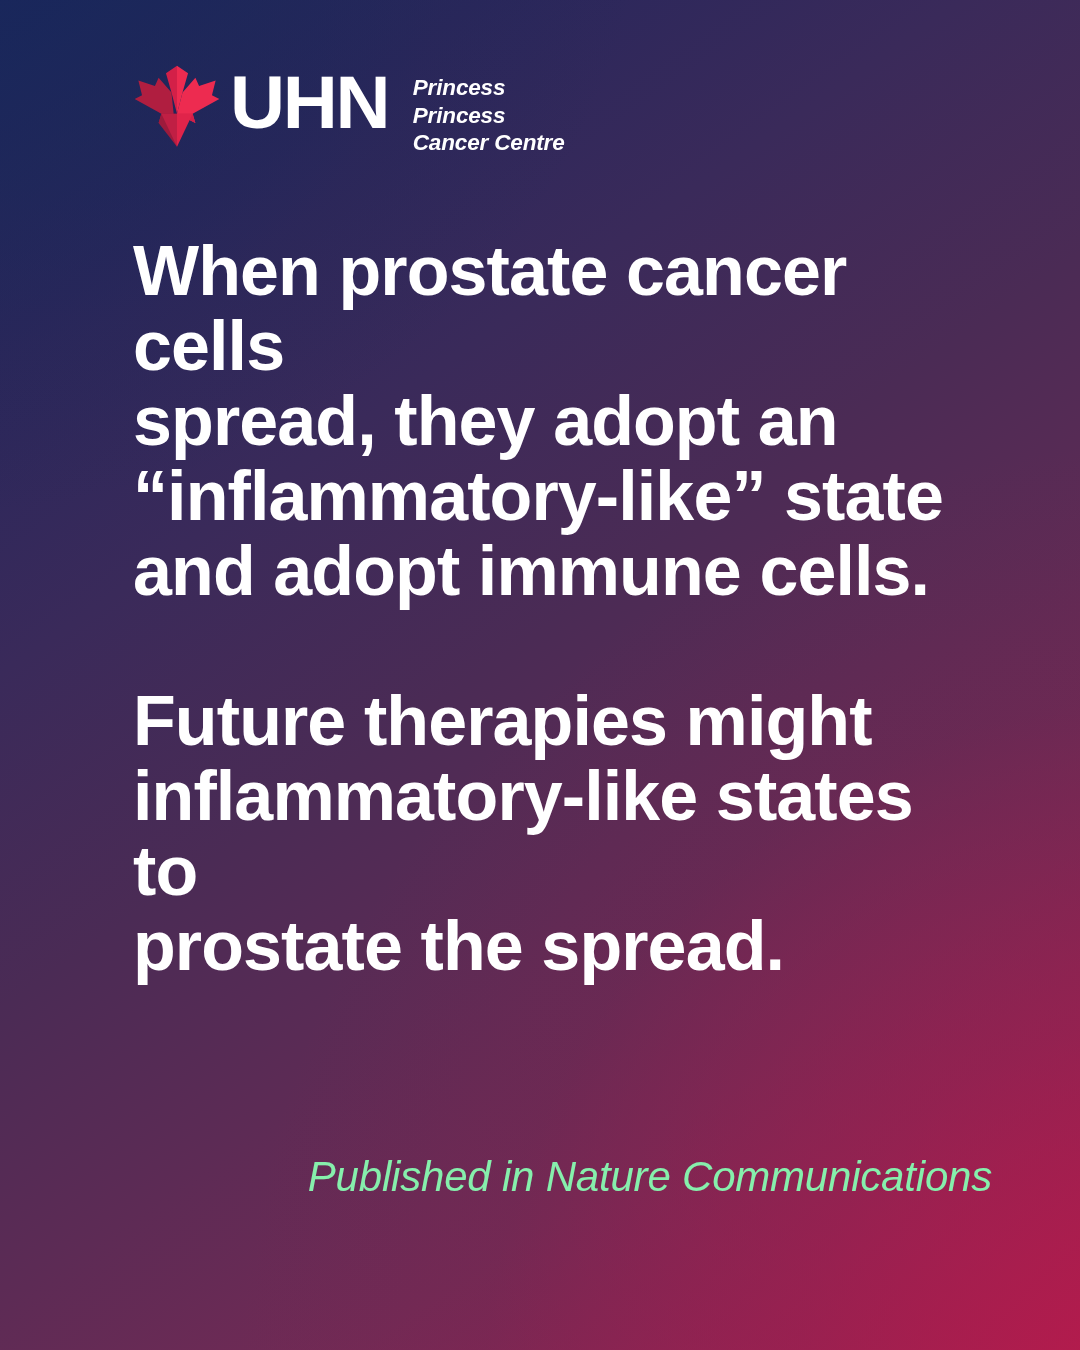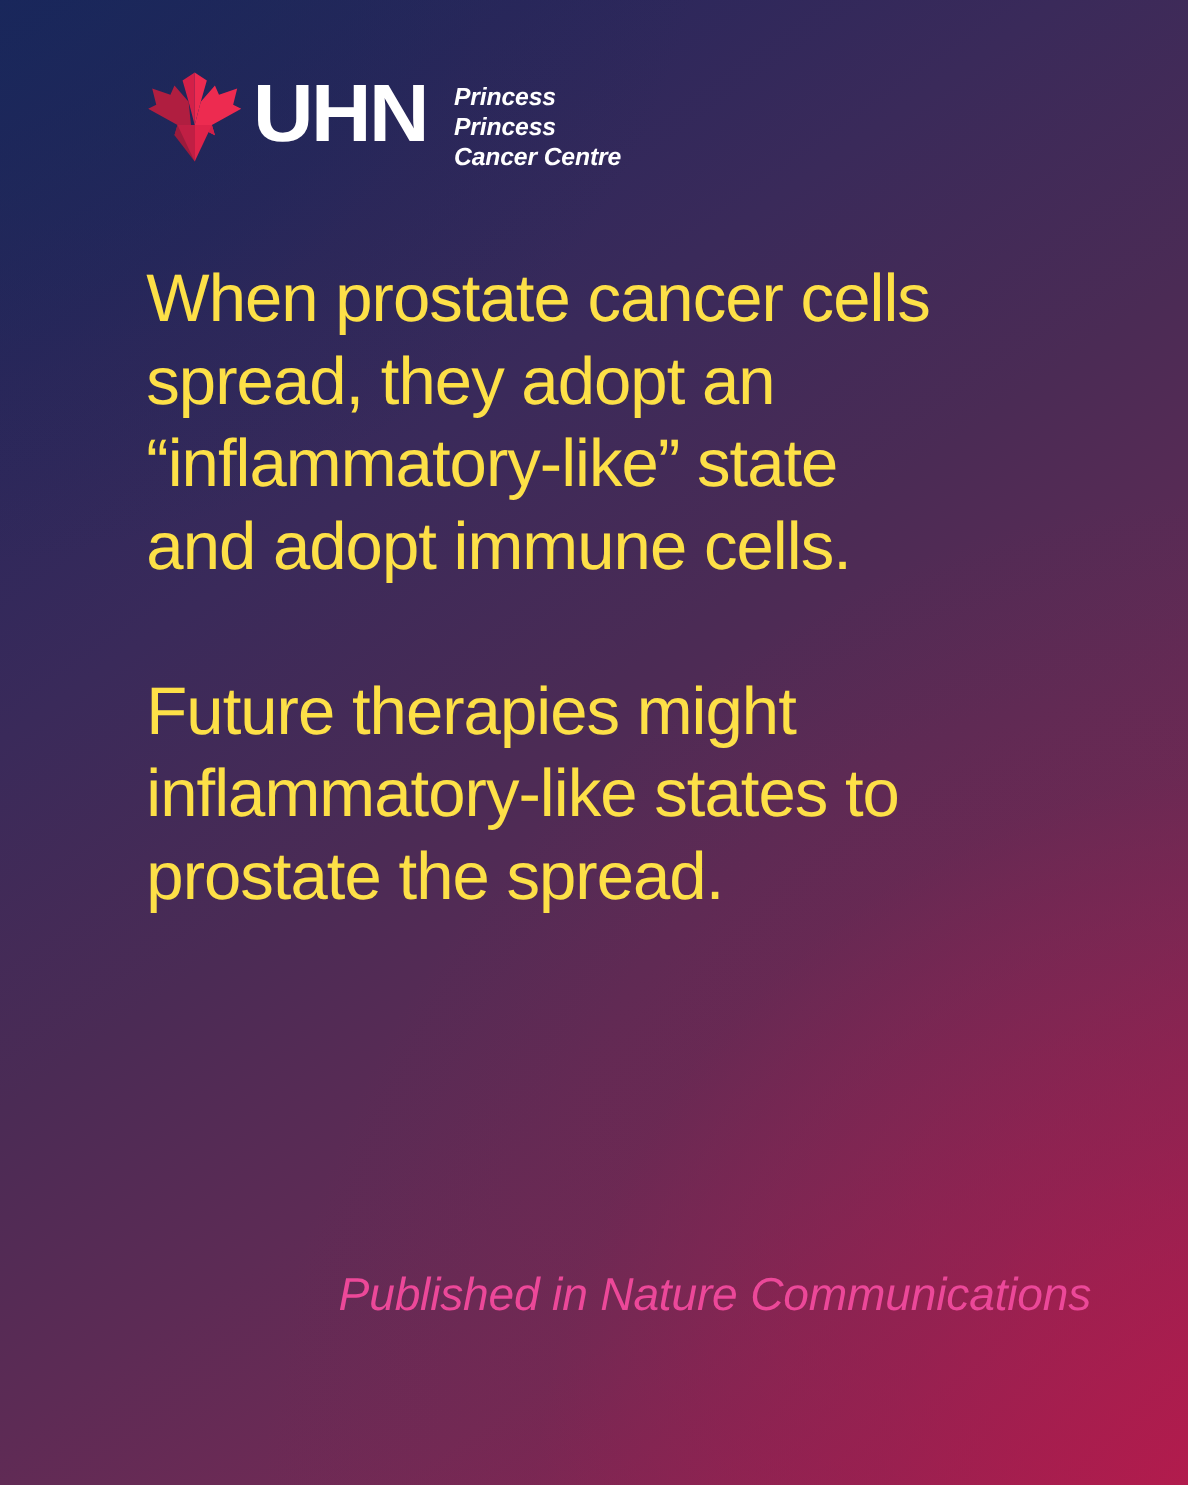--- a/index.html
+++ b/index.html
@@ -119,37 +119,37 @@
   }
 
   .sub-lockup span { display: block; font-style: italic; }
 
   
   .headline {
     position: absolute;
     left: 133px;
     top: 234px;
     width: 830px;
-    color: #fde047;
-    font-family: "Liberation Sans", "DejaVu Sans", sans-serif;
-    font-weight: 400;
-    font-size: 61px;
+    color: #ffffff;
+    font-family: "Liberation Sans", "DejaVu Sans", sans-serif;
+    font-weight: 700;
+    font-size: 70px;
     line-height: 75px;
     letter-spacing: -0.9px;
   }
 
   .headline p { margin: 0; }
   .headline .para-gap { height: 75px; }
 
   
   .attribution {
     position: absolute;
     right: 88px;
     top: 1152px;
-    color: #ec4899;
+    color: #86efac;
     font-family: "Liberation Sans", "DejaVu Sans", sans-serif;
     font-style: italic;
     font-weight: 400;
     font-size: 42px;
     line-height: 1.2;
     letter-spacing: -0.2px;
     text-align: right;
     white-space: nowrap;
   }
 </style>

